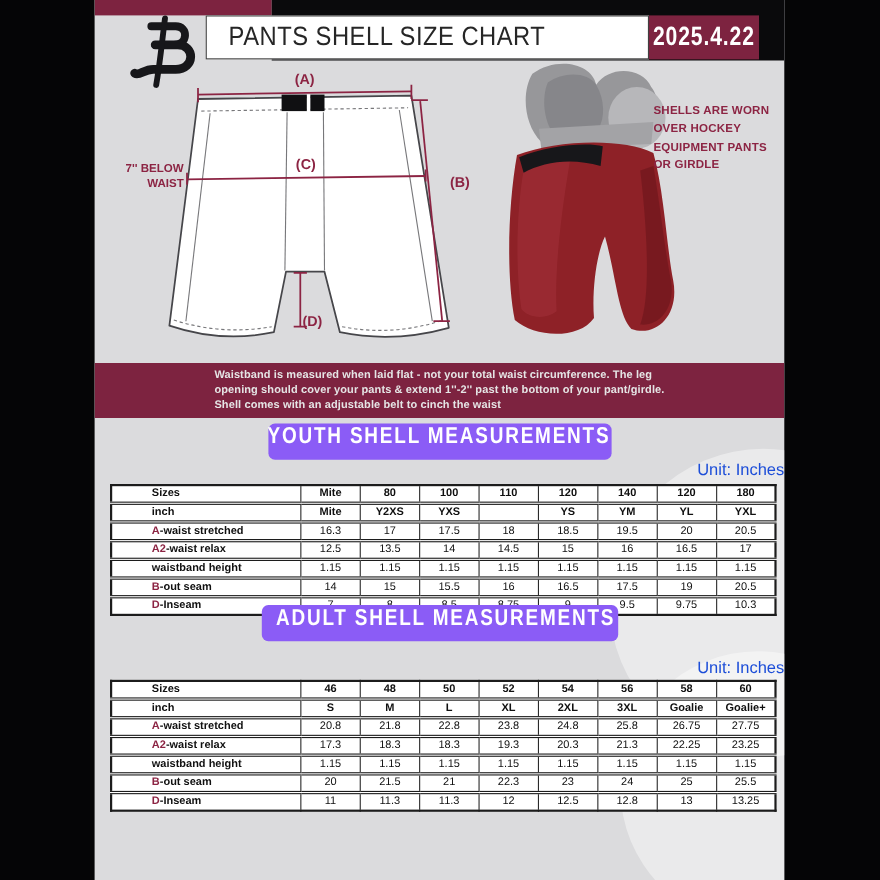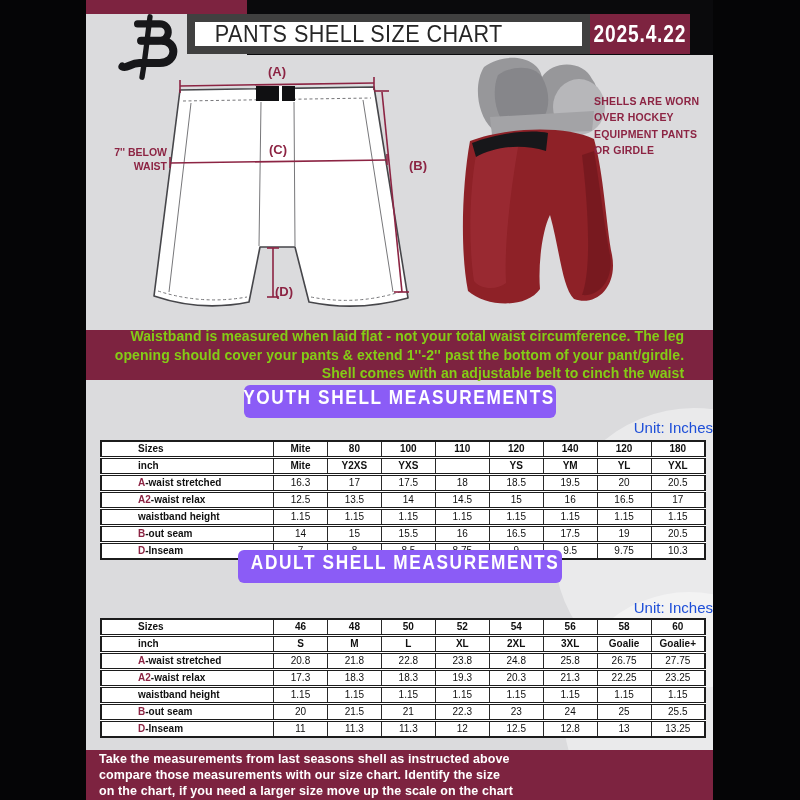--- a/index.html
+++ b/index.html
@@ -9,39 +9,39 @@
   .wm{position:absolute;border-radius:50%;background:rgba(255,255,255,0.42);z-index:0;}
   .wm1{left:468px;top:408px;width:280px;height:280px;}
   .wm2{left:478px;top:592px;width:250px;height:250px;}
 
   
   #header{position:absolute;left:0;top:0;width:627px;height:90px;z-index:2;}
   .accent{position:absolute;left:0;top:0;width:161px;height:14px;background:#7d2340;}
   .hblack{position:absolute;left:161px;top:0;width:466px;height:55px;background:#0a0a0c;}
   #logo{position:absolute;left:32px;top:10px;width:64px;height:74px;}
   #titlebar{position:absolute;left:101px;top:14px;width:403px;height:40px;background:#fff;
-            border:8px solid #404040;box-sizing:border-box;display:flex;align-items:center;}
+            border:1px solid #404040;box-sizing:border-box;display:flex;align-items:center;}
   #title{font-size:24px;color:#262626;letter-spacing:0.5px;transform:scaleX(0.9);
          transform-origin:left center;padding-left:22px;white-space:nowrap;}
   #datebox{position:absolute;left:504px;top:14px;width:100px;height:40px;background:#7d2340;
            display:flex;align-items:center;justify-content:center;}
   #datebox span{color:#fff;font-weight:bold;font-size:24px;letter-spacing:1px;transform:scaleX(0.8);white-space:nowrap;}
 
   
   #shorts{position:absolute;left:20px;top:56px;width:360px;height:262px;z-index:1;}
   #photo{position:absolute;left:360px;top:55px;width:205px;height:265px;z-index:1;}
   #photo-caption{position:absolute;left:508px;top:93px;width:120px;color:#8c2443;font-weight:bold;
                  font-size:10.5px;line-height:1.55;white-space:pre-line;z-index:1;letter-spacing:0.2px;}
   .mlabel{font-weight:bold;font-size:13px;fill:#8c2443;font-family:"Liberation Sans",sans-serif;}
   .bw{font-weight:bold;font-size:10.5px;fill:#8c2443;font-family:"Liberation Sans",sans-serif;}
 
   
   #notice{position:absolute;left:0;top:330px;width:627px;height:50px;background:#7d2340;z-index:1;
           display:flex;align-items:center;justify-content:center;}
-  .notice-text{color:#84cc16;font-weight:bold;font-size:14px;line-height:1.32;text-align:right;
+  .notice-text{color:#e5e5e5;font-weight:bold;font-size:10px;line-height:1.32;text-align:left;
                white-space:pre-line;letter-spacing:0.1px;}
 
   
   .section-banner{position:absolute;left:50%;transform:translateX(-50%);width:312px;height:33px;
                   background:#8b5cf6;border-radius:6px;display:flex;align-items:flex-start;justify-content:center;z-index:1;}
   #youth-banner{top:385px;}
   #adult-banner{top:550px;padding-left:12px;}
   .sb-text{color:#fff;font-weight:bold;font-size:21px;letter-spacing:2px;transform:scaleX(0.82);white-space:nowrap;}
   .unit{position:absolute;left:0;width:627px;text-align:right;font-size:15px;color:#1d4ed8;z-index:1;}
   #youth-unit{top:419px;}
@@ -338,20 +338,15 @@
               <td>12.5</td>
               <td>12.8</td>
               <td>13</td>
               <td>13.25</td>
             </tr>
           </tbody>
         </table>
       </div>
 
     <div id="footer">
-      <div id="footer-note">
-        <div class="footer-text">Take the measurements from last seasons shell as instructed above
-compare those measurements  with our size chart. Identify the size
-on the chart, if you need a larger size move up the scale on the chart</div>
-      </div>
     </div>
   </div>
 </div>
 
 </body></html>

